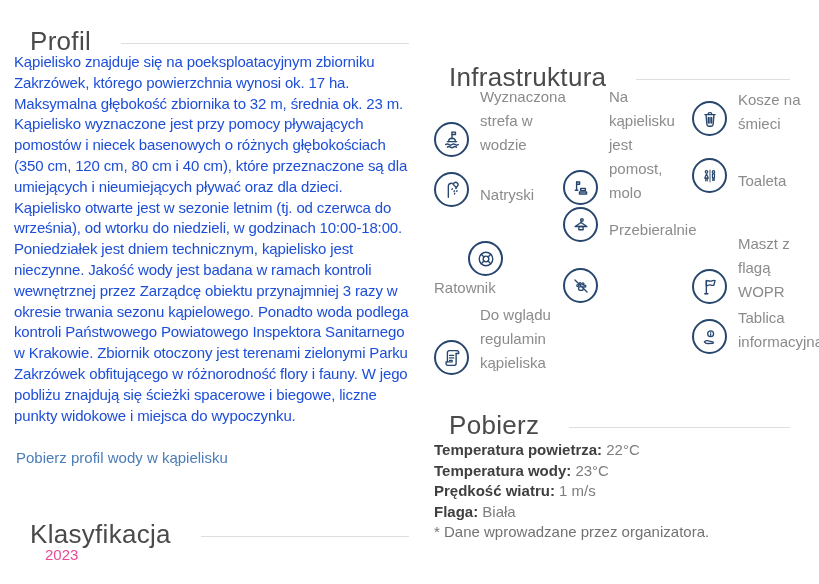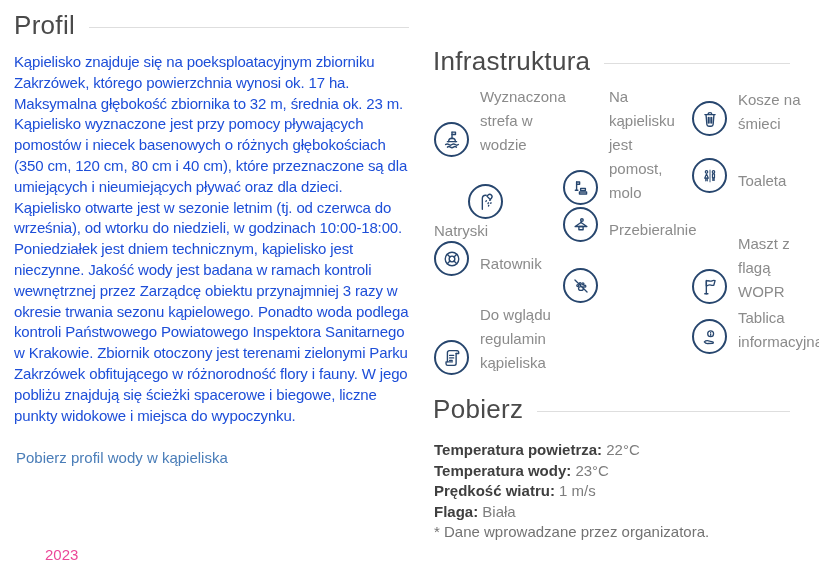--- a/index.html
+++ b/index.html
@@ -2,21 +2,21 @@
 <html lang="pl"><head>
 <meta charset="utf-8">
 <style>
   html,body{margin:0;padding:0;background:#ffffff;}
   body{width:819px;height:584px;position:relative;overflow:hidden;
        font-family:"Liberation Sans","DejaVu Sans",sans-serif;
        -webkit-font-smoothing:antialiased;}
 
   
   .sec-head{display:flex;align-items:center;position:absolute;}
-  .sec-head h2{margin:0;font-size:26px;font-weight:300;color:#4a4a4a;
+  .sec-head h2{margin:16px;font-size:26px;font-weight:300;color:#4a4a4a;
                letter-spacing:.3px;line-height:30px;white-space:nowrap;}
   .sec-head .rule{flex:1;height:1px;background:#dedede;margin-left:14px;margin-top:4px;}
 
   
   .col-left{position:absolute;left:14px;top:0;width:396px;height:584px;}
   .col-left .sec-head{left:0;right:1px;}
   #profil-head{top:10px;}
   #profil-body{position:absolute;left:0;top:52px;width:398px;
                font-size:15px;line-height:20.8px;letter-spacing:-0.15px;
                color:#1d4ed8;margin:0;}
@@ -49,22 +49,26 @@
 
 <div class="col-left">
 
   <div class="sec-head" id="profil-head">
     <h2>Profil</h2>
     <div class="rule"></div>
   </div>
 
   <p id="profil-body">Kąpielisko znajduje się na poeksploatacyjnym zbiorniku Zakrzówek, którego powierzchnia wynosi ok. 17 ha. Maksymalna głębokość zbiornika to 32 m, średnia ok. 23 m. Kąpielisko wyznaczone jest przy pomocy pływających pomostów i niecek basenowych o różnych głębokościach (350 cm, 120 cm, 80 cm i 40 cm), które przeznaczone są dla umiejących i nieumiejących pływać oraz dla dzieci. Kąpielisko otwarte jest w sezonie letnim (tj. od czerwca do września), od wtorku do niedzieli, w godzinach 10:00-18:00. Poniedziałek jest dniem technicznym, kąpielisko jest nieczynne. Jakość wody jest badana w ramach kontroli wewnętrznej przez Zarządcę obiektu przynajmniej 3 razy w okresie trwania sezonu kąpielowego. Ponadto woda podlega kontroli Państwowego Powiatowego Inspektora Sanitarnego w Krakowie. Zbiornik otoczony jest terenami zielonymi Parku Zakrzówek obfitującego w różnorodność flory i fauny. W jego pobliżu znajdują się ścieżki spacerowe i biegowe, liczne punkty widokowe i miejsca do wypoczynku.</p>
 
-  <a id="profil-link">Pobierz profil wody w kąpieliska</a>
-
+  <a id="profil-link">Pobierz profil wody w kąpielisku</a>
+
+  <div class="sec-head" id="klas-head">
+    <h2>Klasyfikacja</h2>
+    <div class="rule"></div>
+  </div>
 
   <div id="klas-year">2023</div>
 </div>
 
 <div class="col-right">
 
   <div class="sec-head" id="infra-head">
     <h2>Infrastruktura</h2>
     <div class="rule"></div>
   </div>
@@ -76,32 +80,32 @@
           <path d="M12 3.4h3.8V6H12"></path>
         <path d="M8.3 13.8a3.7 3.7 0 0 1 7.4 0"></path>
           <path d="M7 13.8h10"></path>
         <path d="M5 17q1.75-1.4 3.5 0t3.5 0t3.5 0t3.5 0"></path>
         <path d="M7 19.8q1.65-1.3 3.3 0t3.3 0t3.3 0"></path>
       </svg>
     </span>
     <span class="infra-label" style="width:85px;">Wyznaczona strefa w wodzie</span>
   </div>
 
-  <div class="infra-item" style="left:1px;top:184px;flex-direction:column;">
+  <div class="infra-item" style="left:1px;top:172px;">
     <span class="icon-circle">
       <svg width="22" height="22" viewBox="0 0 24 24" fill="none" stroke="#27466e" stroke-width="1.5" stroke-linecap="round" stroke-linejoin="round">
         <path d="M8 20V8.2a3.6 3.6 0 0 1 3.6-3.6h.6"></path>
         <path d="M13 5.6l3.6 3.6 1.3-1.3a2.55 2.55 0 0 0-3.6-3.6z"></path>
         <path d="M12.3 10.6l-.4.8M14.6 12.9l-.4.8M16.9 9.8l-.8.4M15 15.6l-.3.8M17.7 13l-.8.3"></path>
       </svg>
     </span>
     <span class="infra-label" style="width:80px;">Natryski</span>
   </div>
 
-  <div class="infra-item" style="left:1px;top:241px;">
+  <div class="infra-item" style="left:1px;top:241px;flex-direction:column;">
     <span class="icon-circle">
       <svg width="22" height="22" viewBox="0 0 24 24" fill="none" stroke="#27466e" stroke-width="1.5" stroke-linecap="round" stroke-linejoin="round">
         <circle cx="12" cy="12" r="7.4"></circle>
           <circle cx="12" cy="12" r="3.1"></circle>
         <path d="M9.8 9.8L6.8 6.8M14.2 9.8l3-3M9.8 14.2l-3 3M14.2 14.2l3 3"></path>
       </svg>
     </span>
     <span class="infra-label" style="width:80px;">Ratownik</span>
   </div>
 

